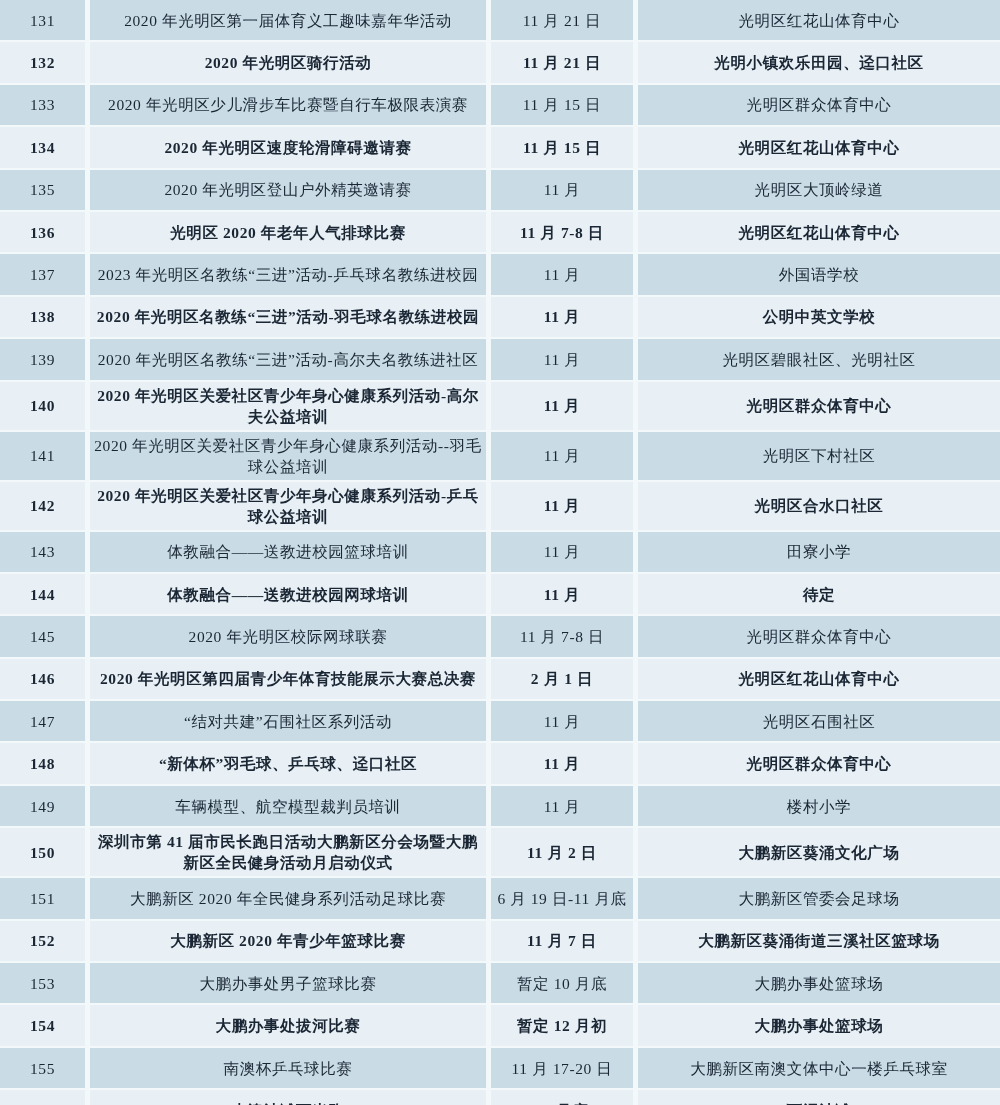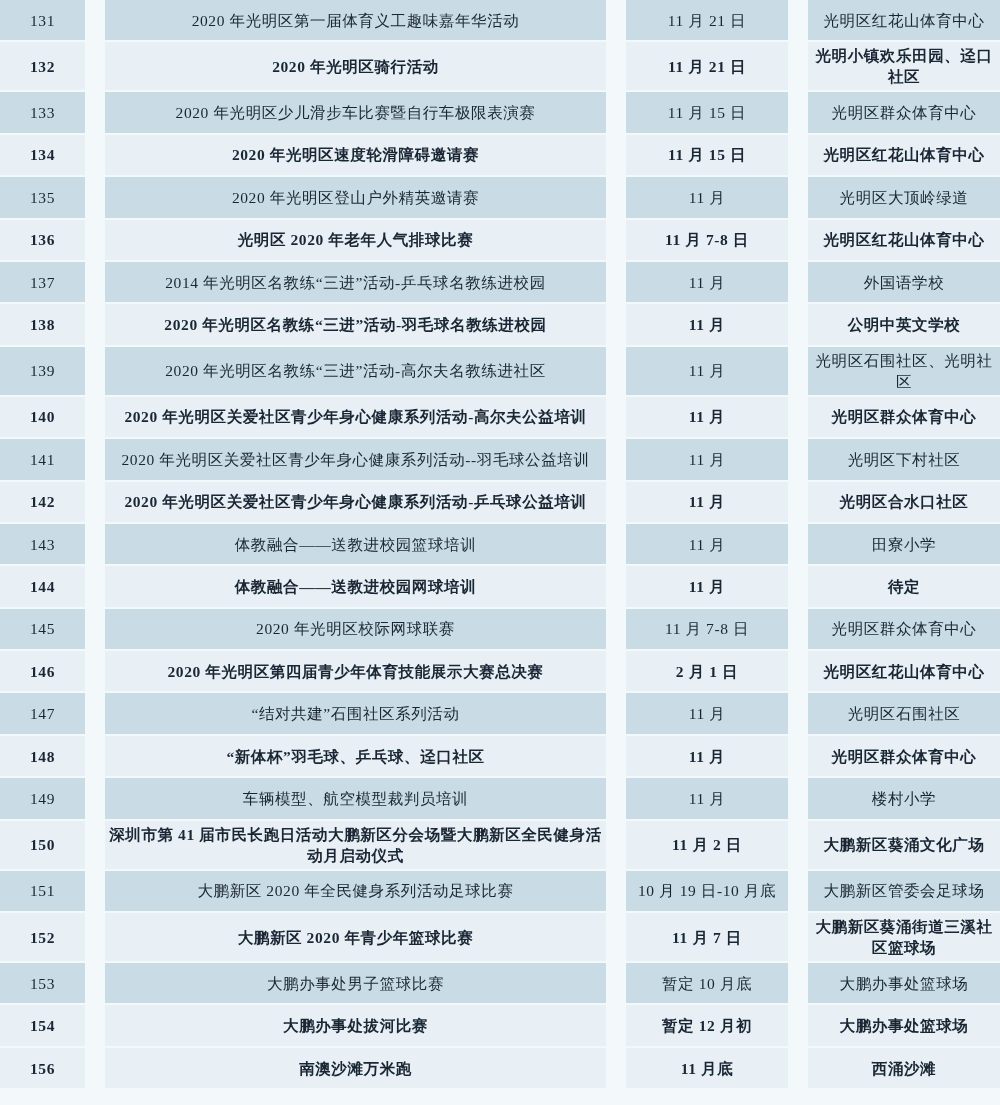--- a/index.html
+++ b/index.html
@@ -6,33 +6,33 @@
   body{
     width:1000px;height:1105px;
     background:#f3f8fa;
     font-family:"Liberation Serif","DejaVu Serif",serif;
     color:#1a2634;
     overflow:hidden;
   }
   .table{
     display:flex;flex-direction:column;gap:2px;width:1000px;
   }
-  .row{display:flex;gap:20px;min-height:40.4px;}
+  .row{display:flex;gap:5px;min-height:40.4px;}
   .cell{
     display:flex;align-items:center;justify-content:center;
     text-align:center;
     box-sizing:border-box;
     padding:3px 4px;
     font-size:15.5px;
     line-height:21px;
     letter-spacing:0.6px;
   }
   .c-no{width:85px;flex:none;}
-  .c-event{width:501px;flex:none;}
-  .c-date{width:162px;flex:none;}
+  .c-event{width:396px;flex:none;}
+  .c-date{width:142px;flex:none;}
   .c-loc{flex:1;}
   .row.dark .cell{background:var(--row-dark);}
   .row.light .cell{background:var(--row-light);font-weight:bold;}
 </style>
 </head>
 <body style="--row-dark: #c9dbe5; --row-light: #e8f0f5; --bottom-bar: #35697b; background: rgb(243, 248, 250); color: rgb(26, 38, 52);">
 
 <div class="table" id="events-table">
   <div class="row dark">
     <div class="cell c-no">131</div>
@@ -71,37 +71,37 @@
 
   <div class="row light">
     <div class="cell c-no">136</div>
     <div class="cell c-event">光明区 2020 年老年人气排球比赛</div>
     <div class="cell c-date">11 月 7-8 日</div>
     <div class="cell c-loc">光明区红花山体育中心</div>
   </div>
 
   <div class="row dark">
     <div class="cell c-no">137</div>
-    <div class="cell c-event">2014 年光明区名教练“三进”活动-乒乓球名教练进校园</div>
+    <div class="cell c-event">2023 年光明区名教练“三进”活动-乒乓球名教练进校园</div>
     <div class="cell c-date">11 月</div>
     <div class="cell c-loc">外国语学校</div>
   </div>
 
   <div class="row light">
     <div class="cell c-no">138</div>
     <div class="cell c-event">2020 年光明区名教练“三进”活动-羽毛球名教练进校园</div>
     <div class="cell c-date">11 月</div>
     <div class="cell c-loc">公明中英文学校</div>
   </div>
 
   <div class="row dark">
     <div class="cell c-no">139</div>
     <div class="cell c-event">2020 年光明区名教练“三进”活动-高尔夫名教练进社区</div>
     <div class="cell c-date">11 月</div>
-    <div class="cell c-loc">光明区石围社区、光明社区</div>
+    <div class="cell c-loc">光明区碧眼社区、光明社区</div>
   </div>
 
   <div class="row light">
     <div class="cell c-no">140</div>
     <div class="cell c-event">2020 年光明区关爱社区青少年身心健康系列活动-高尔夫公益培训</div>
     <div class="cell c-date">11 月</div>
     <div class="cell c-loc">光明区群众体育中心</div>
   </div>
 
   <div class="row dark">
@@ -170,21 +170,21 @@
   <div class="row light">
     <div class="cell c-no">150</div>
     <div class="cell c-event">深圳市第 41 届市民长跑日活动大鹏新区分会场暨大鹏新区全民健身活动月启动仪式</div>
     <div class="cell c-date">11 月 2 日</div>
     <div class="cell c-loc">大鹏新区葵涌文化广场</div>
   </div>
 
   <div class="row dark">
     <div class="cell c-no">151</div>
     <div class="cell c-event">大鹏新区 2020 年全民健身系列活动足球比赛</div>
-    <div class="cell c-date">10 月 19 日-10 月底</div>
+    <div class="cell c-date">6 月 19 日-11 月底</div>
     <div class="cell c-loc">大鹏新区管委会足球场</div>
   </div>
 
   <div class="row light">
     <div class="cell c-no">152</div>
     <div class="cell c-event">大鹏新区 2020 年青少年篮球比赛</div>
     <div class="cell c-date">11 月 7 日</div>
     <div class="cell c-loc">大鹏新区葵涌街道三溪社区篮球场</div>
   </div>
 
@@ -195,20 +195,26 @@
     <div class="cell c-loc">大鹏办事处篮球场</div>
   </div>
 
   <div class="row light">
     <div class="cell c-no">154</div>
     <div class="cell c-event">大鹏办事处拔河比赛</div>
     <div class="cell c-date">暂定 12 月初</div>
     <div class="cell c-loc">大鹏办事处篮球场</div>
   </div>
 
+  <div class="row dark">
+    <div class="cell c-no">155</div>
+    <div class="cell c-event">南澳杯乒乓球比赛</div>
+    <div class="cell c-date">11 月 17-20 日</div>
+    <div class="cell c-loc">大鹏新区南澳文体中心一楼乒乓球室</div>
+  </div>
 
   <div class="row light">
     <div class="cell c-no">156</div>
     <div class="cell c-event">南澳沙滩万米跑</div>
     <div class="cell c-date">11 月底</div>
     <div class="cell c-loc">西涌沙滩</div>
   </div>
 </div>
 
 </body></html>

